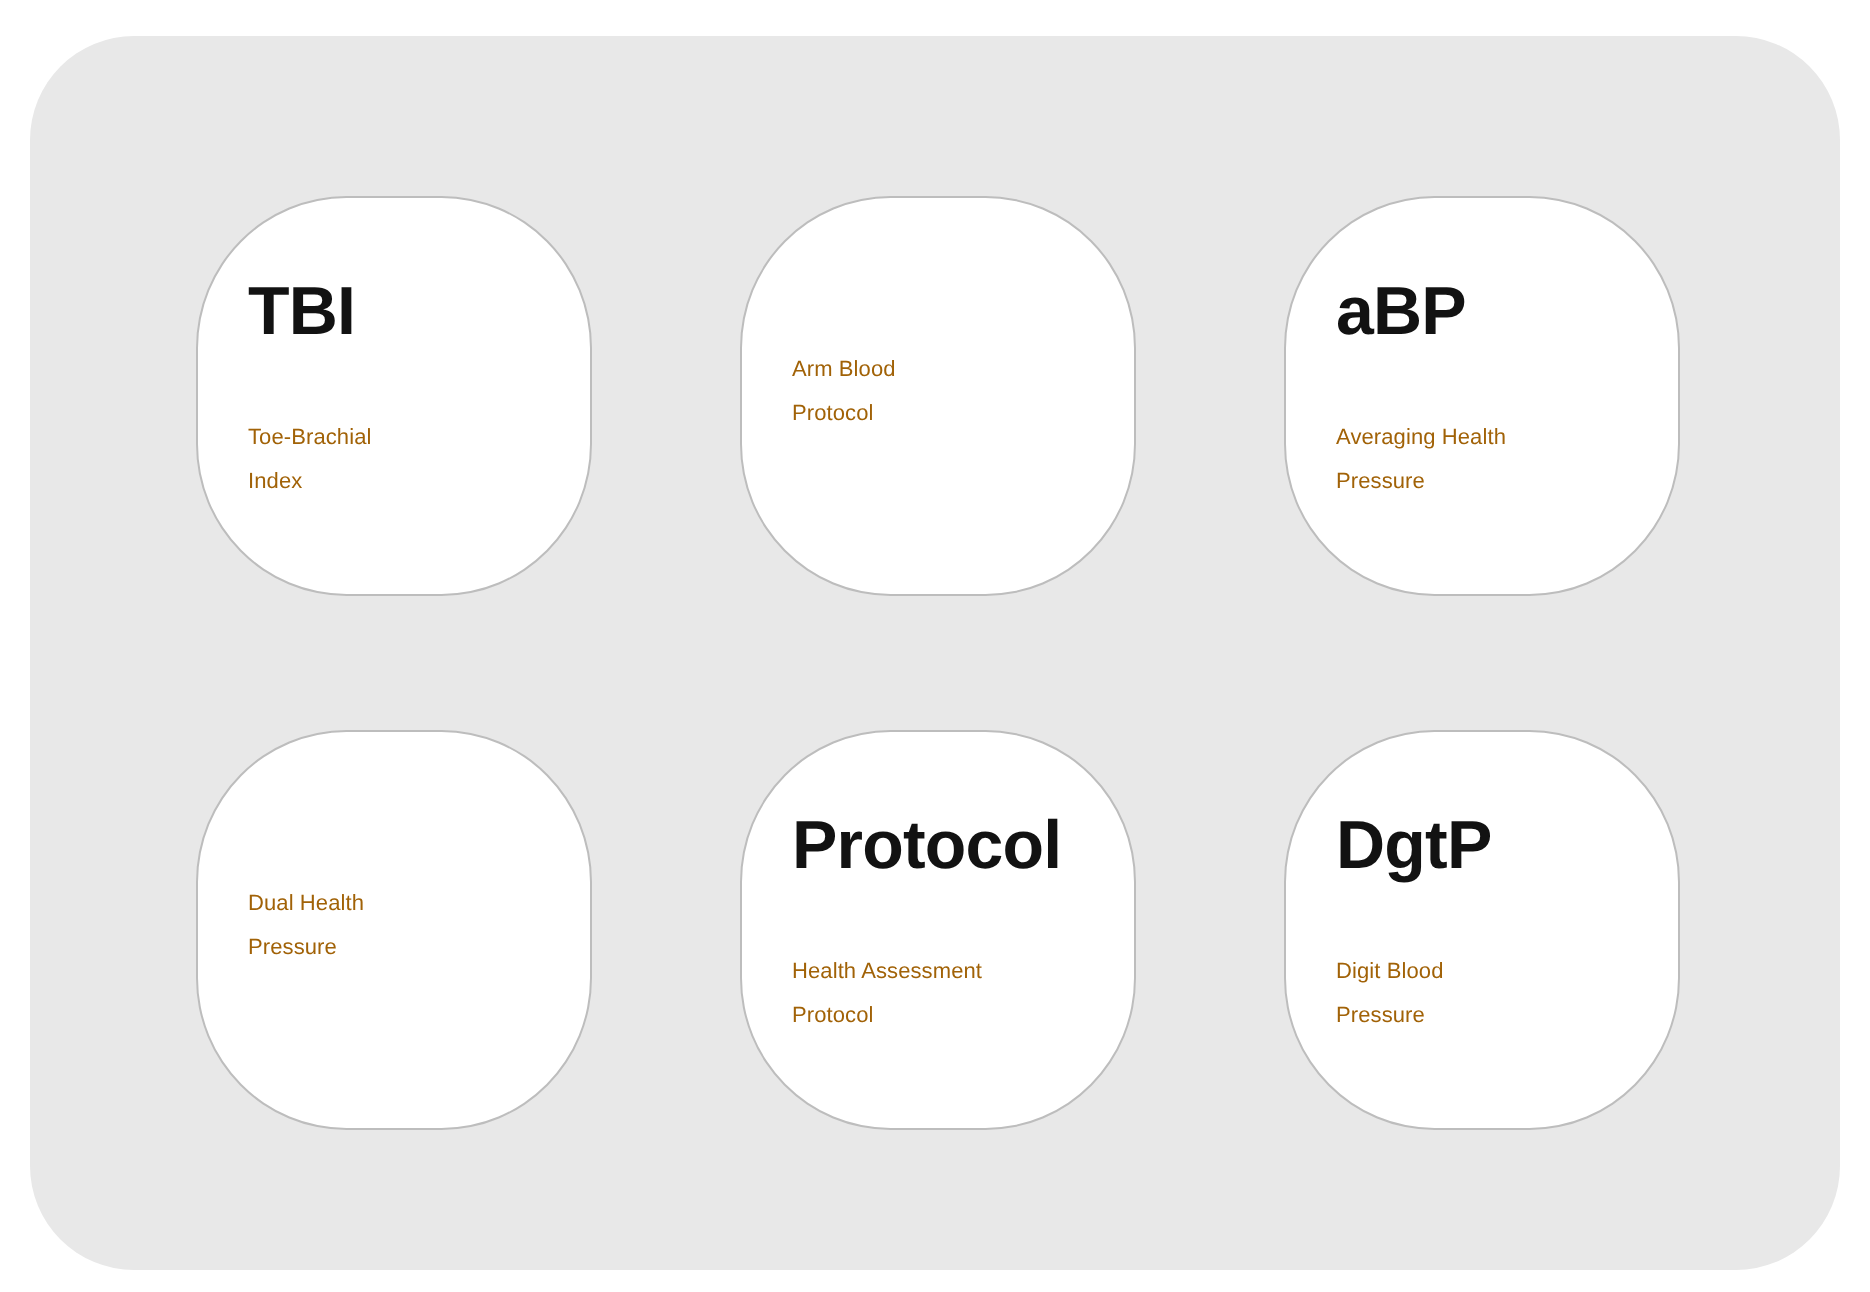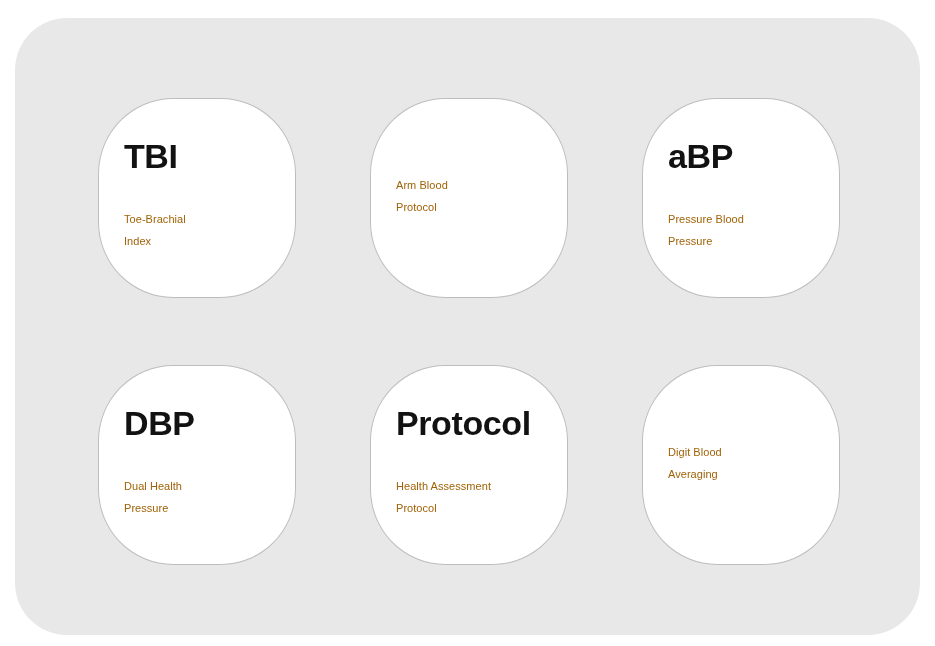--- a/index.html
+++ b/index.html
@@ -83,35 +83,35 @@
 Index</span>
     </div>
 
     <div class="card">
       <span class="card-subtitle">Arm Blood
 Protocol</span>
     </div>
 
     <div class="card">
       <span class="card-title">aBP</span>
-      <span class="card-subtitle">Pressure Blood
+      <span class="card-subtitle">Averaging Health
 Pressure</span>
     </div>
 
     <div class="card">
-      <span class="card-title">DBP</span>
       <span class="card-subtitle">Dual Health
 Pressure</span>
     </div>
 
     <div class="card">
       <span class="card-title">Protocol</span>
       <span class="card-subtitle">Health Assessment
 Protocol</span>
     </div>
 
     <div class="card">
+      <span class="card-title">DgtP</span>
       <span class="card-subtitle">Digit Blood
-Averaging</span>
+Pressure</span>
     </div>
 
   </div>
 </div>
 
 </body></html>

